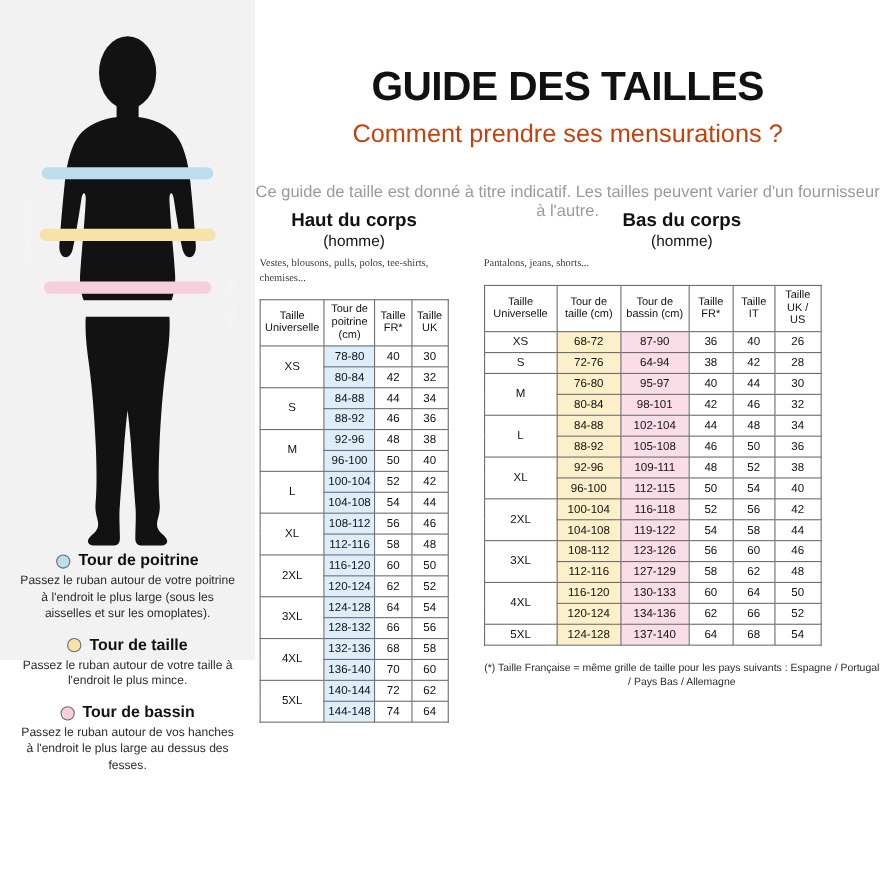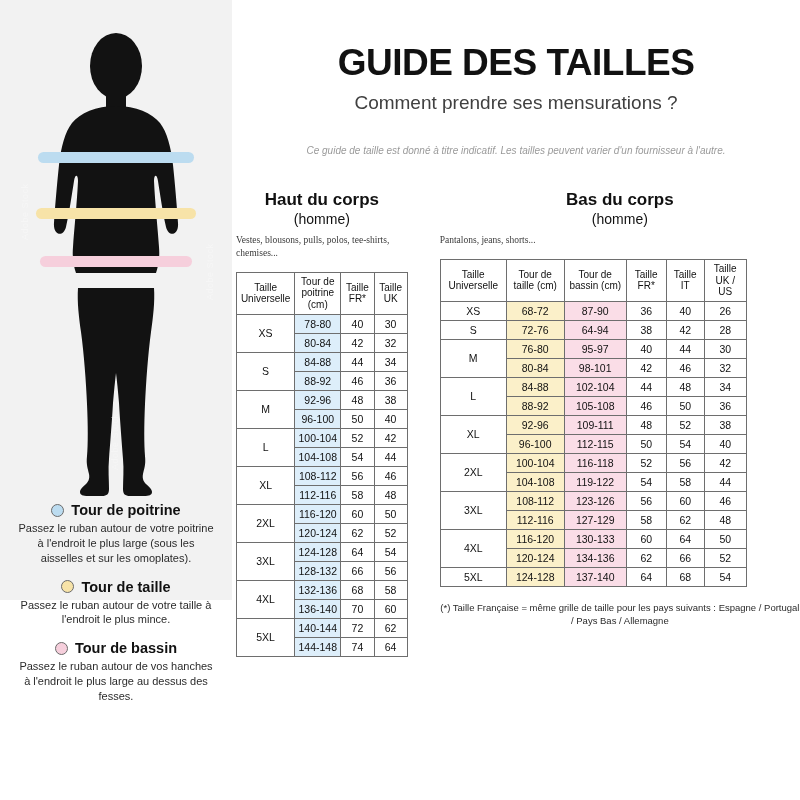--- a/index.html
+++ b/index.html
@@ -60,25 +60,25 @@
   .dot-chest { background: #bcdcf0; }
   .dot-waist { background: #f7e3a8; }
   .dot-hips  { background: #f6cfdc; }
   .legend-title { font-size: 14.5px; font-weight: bold; color: #111; }
   .legend-text { font-size: 11px; line-height: 1.35; color: #2b2b2b; padding: 0 4px; }
 
   
   .header { position: absolute; left: 232px; top: 0; width: 568px; text-align: center; }
   .title {
     font-size: 37px; font-weight: bold; letter-spacing: -0.5px;
-    margin-top: 42px; color: #111;
-  }
-  .subtitle { font-size: 19px; margin-top: 8px; color: #404040; }
+    margin-top: 58px; color: #111;
+  }
+  .subtitle { font-size: 23px; margin-top: 8px; color: #c2410c; }
   .disclaimer {
-    font-size: 10px; color: #9a9a9a; margin-top: 31px; font-style: italic;
+    font-size: 15px; color: #9a9a9a; margin-top: 31px;
   }
 
   
   .tables { position: absolute; left: 236px; top: 190px; display: flex; gap: 32px; }
   .tbl-block { }
   .tbl-title { text-align: center; font-size: 17px; font-weight: bold; color: #111; }
   .tbl-sub { text-align: center; font-size: 14px; color: #111; margin-top: 1px; }
   .tbl-desc { font-size: 9.5px; color: #3a3a3a; margin-top: 7px; line-height: 1.35; font-family: Liberation Serif, serif; }
 
   table { border-collapse: collapse; margin-top: 12px; }

